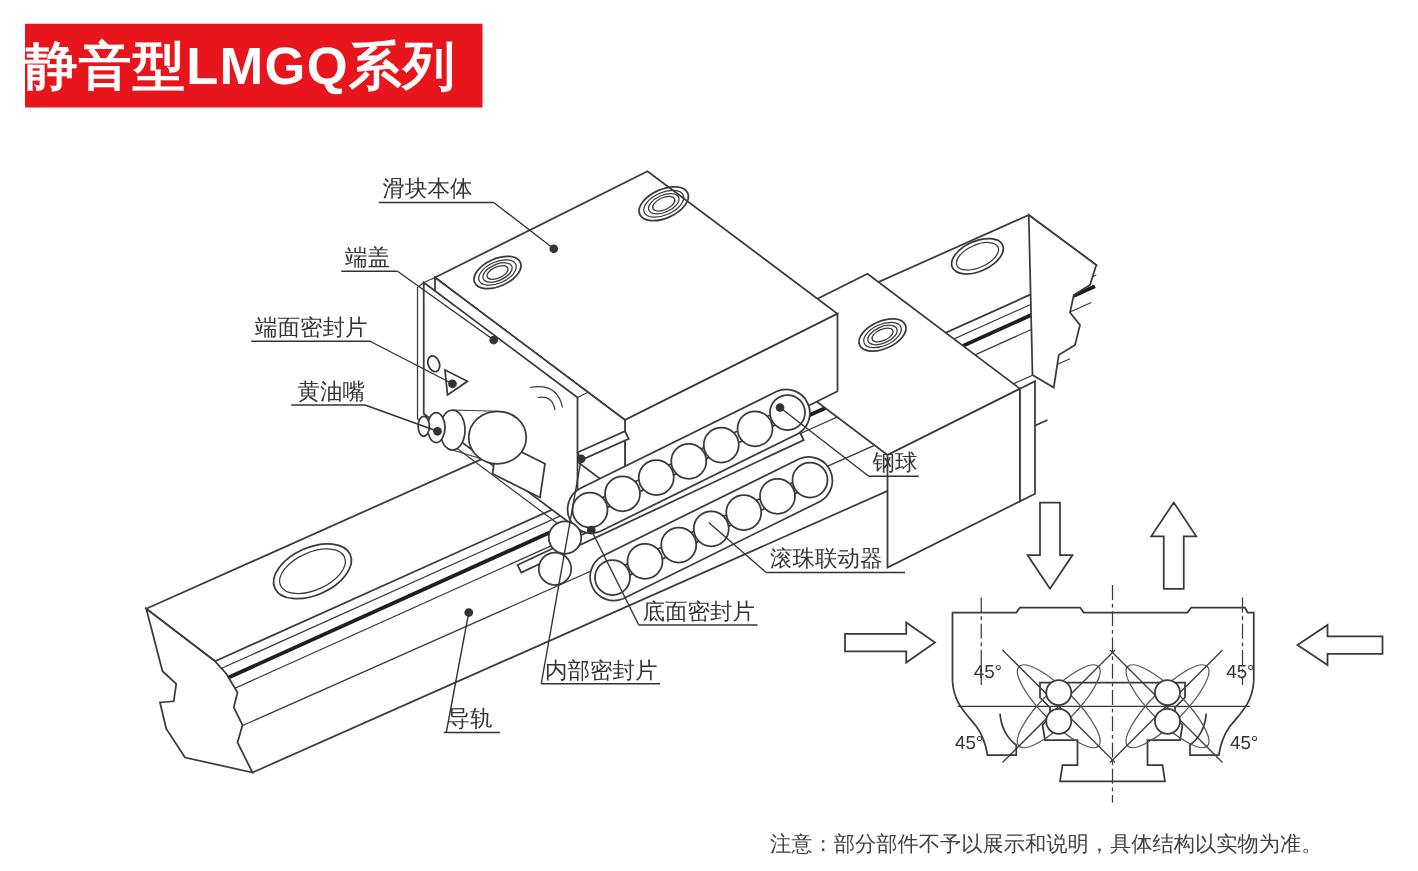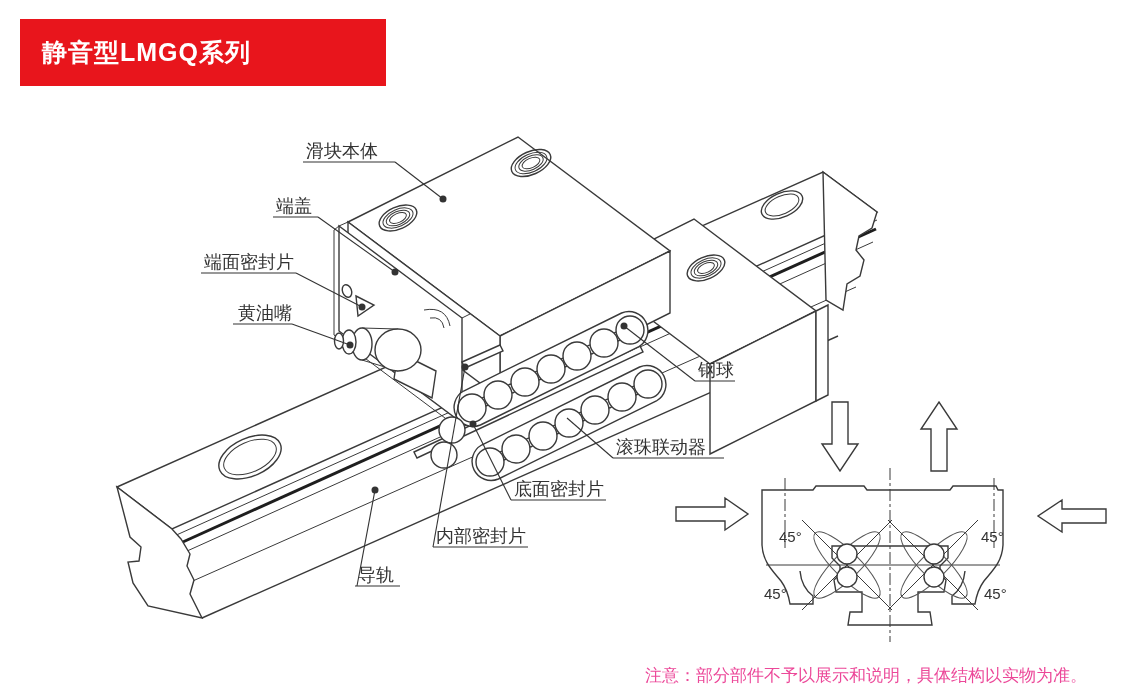--- a/index.html
+++ b/index.html
@@ -1,21 +1,21 @@
 <!DOCTYPE html>
 <html><head>
 <meta charset="utf-8">
 <style>
   html,body{margin:0;padding:0;background:#ffffff;}
   body{width:1134px;height:697px;position:relative;overflow:hidden;
        font-family:"Liberation Sans","DejaVu Sans",sans-serif;}
   #banner{position:absolute;left:20px;top:19px;width:366px;height:67px;
           background:#e8151c;color:#ffffff;display:flex;align-items:center;}
-  #banner .t{font-size:25px;font-weight:bold;padding-left:22px;letter-spacing:1px;white-space:nowrap;}
-  #note{position:absolute;left:645px;top:664px;font-size:17px;color:#ec4899;white-space:nowrap;}
+  #banner .t{font-size:42px;font-weight:bold;letter-spacing:1px;white-space:nowrap;}
+  #note{position:absolute;left:616px;top:664px;font-size:17px;color:#404040;white-space:nowrap;}
   svg{position:absolute;left:0;top:0;}
   .ln{stroke:#3a3a3a;stroke-width:1.4;fill:none;}
   .face{stroke:#3a3a3a;stroke-width:1.4;fill:#ffffff;}
   .thin{stroke:#3a3a3a;stroke-width:1;fill:none;}
   .dark{stroke:#1e1e1e;stroke-width:3;fill:none;}
   .lead{stroke:#333333;stroke-width:1.1;fill:none;}
   .dot{fill:#333333;stroke:none;}
   .lbl{font-size:18px;fill:#333333;}
   .deg{font-size:15px;fill:#333333;}
   .cl{stroke:#3a3a3a;stroke-width:1;stroke-dasharray:12 3 3 3;fill:none;}

